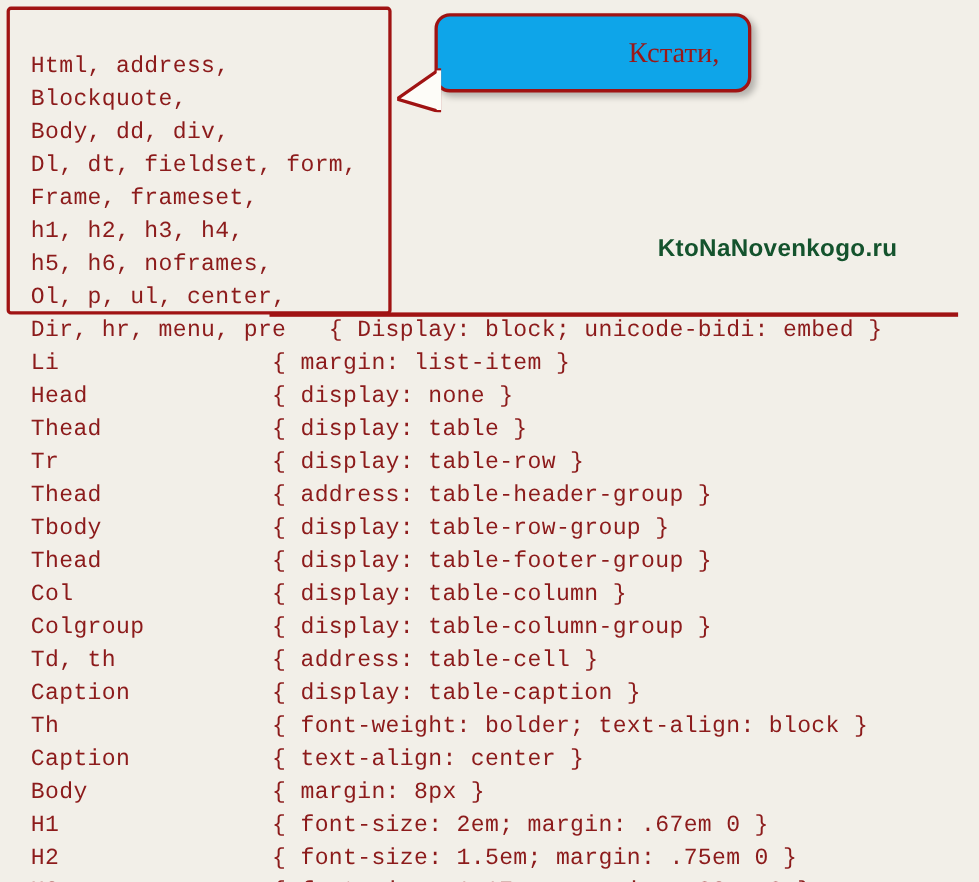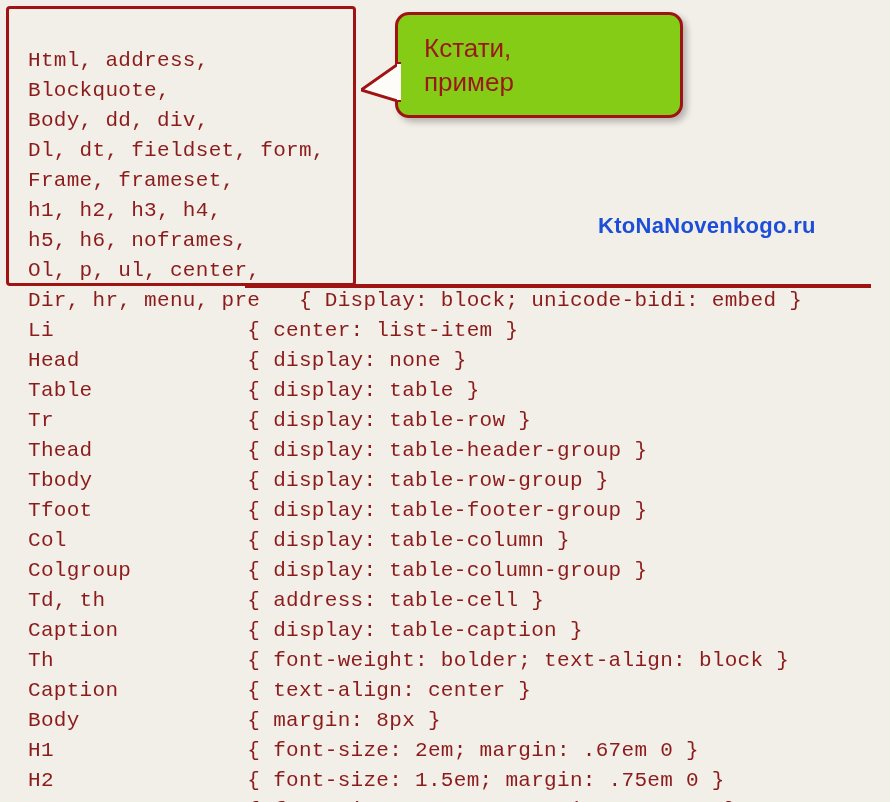--- a/index.html
+++ b/index.html
@@ -43,47 +43,47 @@
     height: 0;
     border-bottom: 4px solid #a01313;
     pointer-events: none;
   }
   .callout {
     position: absolute;
     left: 395px;
     top: 12px;
   }
   .callout-box {
-    background: #84cc16;
+    background: #0ea5e9;
     border: 3px solid #a01313;
     border-radius: 14px;
     box-shadow: 4px 4px 6px rgba(0,0,0,0.25);
     padding: 16px 26px;
-    font-family: Liberation Sans, sans-serif;
+    font-family: Liberation Serif, serif;
     font-size: 26px;
     line-height: 34px;
     color: #9a1818;
-    text-align: left;
+    text-align: right;
     width: 230px;
   }
   .callout-tail {
     position: absolute;
     left: -34px;
     top: 50px;
     width: 40px;
     height: 40px;
   }
   .domain-label {
     position: absolute;
     left: 598px;
     top: 213px;
     font-family: Arial, Helvetica, sans-serif;
     font-size: 22px;
     font-weight: bold;
-    color: #1d4ed8;
+    color: #14532d;
     letter-spacing: 0.3px;
     text-align: center;
   }
 
   
   [data-bind] { white-space: pre; }
   .callout-box [data-bind] { white-space: normal; display:block; }
 </style>
 </head>
 <body>
@@ -91,27 +91,27 @@
 <div class="code-area">
 <span data-bind="code.grouped_selectors">Html, address,
 Blockquote,
 Body, dd, div,
 Dl, dt, fieldset, form,
 Frame, frameset,
 h1, h2, h3, h4,
 h5, h6, noframes,
 Ol, p, ul, center,
 Dir, hr, menu, pre   { Display: block; unicode-bidi: embed }</span>
-<span data-bind="code.rules.0">Li               { center: list-item }</span>
+<span data-bind="code.rules.0">Li               { margin: list-item }</span>
 <span data-bind="code.rules.1">Head             { display: none }</span>
-<span data-bind="code.rules.2">Table            { display: table }</span>
+<span data-bind="code.rules.2">Thead            { display: table }</span>
 <span data-bind="code.rules.3">Tr               { display: table-row }</span>
-<span data-bind="code.rules.4">Thead            { display: table-header-group }</span>
+<span data-bind="code.rules.4">Thead            { address: table-header-group }</span>
 <span data-bind="code.rules.5">Tbody            { display: table-row-group }</span>
-<span data-bind="code.rules.6">Tfoot            { display: table-footer-group }</span>
+<span data-bind="code.rules.6">Thead            { display: table-footer-group }</span>
 <span data-bind="code.rules.7">Col              { display: table-column }</span>
 <span data-bind="code.rules.8">Colgroup         { display: table-column-group }</span>
 <span data-bind="code.rules.9">Td, th           { address: table-cell }</span>
 <span data-bind="code.rules.10">Caption          { display: table-caption }</span>
 <span data-bind="code.rules.11">Th               { font-weight: bolder; text-align: block }</span>
 <span data-bind="code.rules.12">Caption          { text-align: center }</span>
 <span data-bind="code.rules.13">Body             { margin: 8px }</span>
 <span data-bind="code.rules.14">H1               { font-size: 2em; margin: .67em 0 }</span>
 <span data-bind="code.rules.15">H2               { font-size: 1.5em; margin: .75em 0 }</span>
 <span data-bind="code.rules.16">H3               { font-size: 1.17em; margin: .83em 0 }</span>
@@ -120,17 +120,16 @@
 <div class="selector-box"></div>
 <div class="underline"></div>
 
 <div class="callout">
   <svg class="callout-tail" viewBox="0 0 40 40">
     <polygon points="40,0 40,40 0,28" fill="#fdfcf8" stroke="#a01313" stroke-width="3" stroke-linejoin="round"></polygon>
     <rect x="36" y="2" width="6" height="36" fill="#fdfcf8"></rect>
   </svg>
   <div class="callout-box">
     <span data-bind="callout.line1">Кстати,</span>
-    <span data-bind="callout.line2">пример</span>
   </div>
 </div>
 
 <div class="domain-label" data-bind="domain">KtoNaNovenkogo.ru</div>
 
 </body></html>

